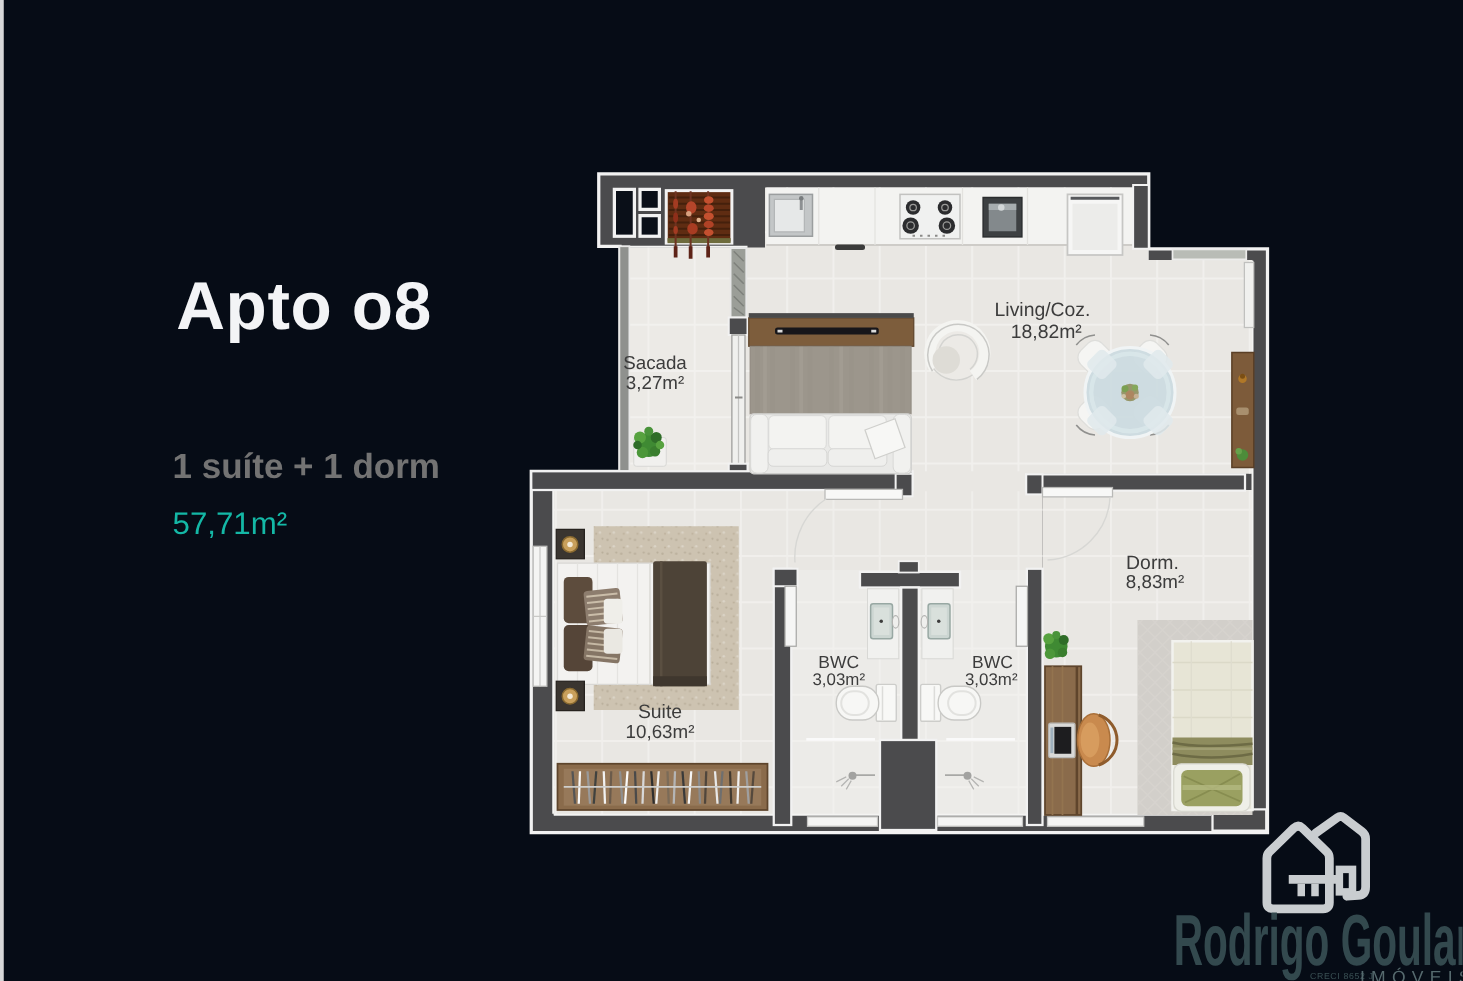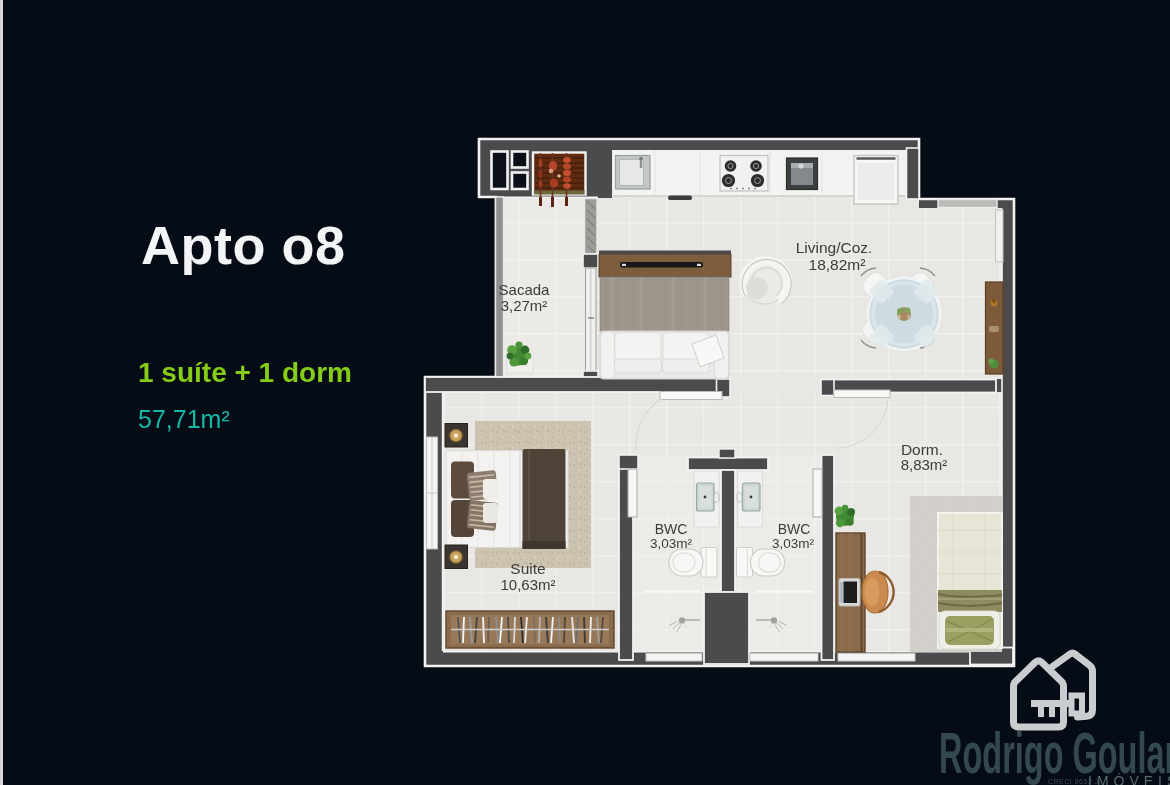--- a/index.html
+++ b/index.html
@@ -6,21 +6,21 @@
 body{width:1170px;height:785px;background:#060c16;overflow:hidden;position:relative;font-family:"Liberation Sans",sans-serif;}
 .abs{position:absolute;}
 </style>
 </head>
 <body>
 
 <div class="abs" style="left:0;top:0;width:3px;height:785px;background:#d7d8d9;"></div>
 
 <div class="abs" style="left:141px;top:214px;color:#f3f4f6;font-size:54px;font-weight:bold;letter-spacing:0.5px;">Apto o8</div>
 
-<div class="abs" style="left:138px;top:357px;color:#84cc16;font-size:28px;font-weight:bold;">1 suíte + 1 dorm</div>
+<div class="abs" style="left:138px;top:357px;color:#737373;font-size:28px;font-weight:bold;">1 suíte + 1 dorm</div>
 
 <div class="abs" style="left:138px;top:405px;color:#14b8a6;font-size:25px;">57,71m²</div>
 
 <svg class="abs" style="left:0;top:0;" width="1170" height="785" viewBox="0 0 1170 785">
 <defs>
 <pattern id="tiles" width="37" height="37" patternUnits="userSpaceOnUse">
   <rect width="37" height="37" fill="none"></rect>
   <path d="M0 0.75 H37 M0.75 0 V37" stroke="#f7f6f4" stroke-width="1.5"></path>
 </pattern>
 <pattern id="speck" width="11" height="11" patternUnits="userSpaceOnUse">

